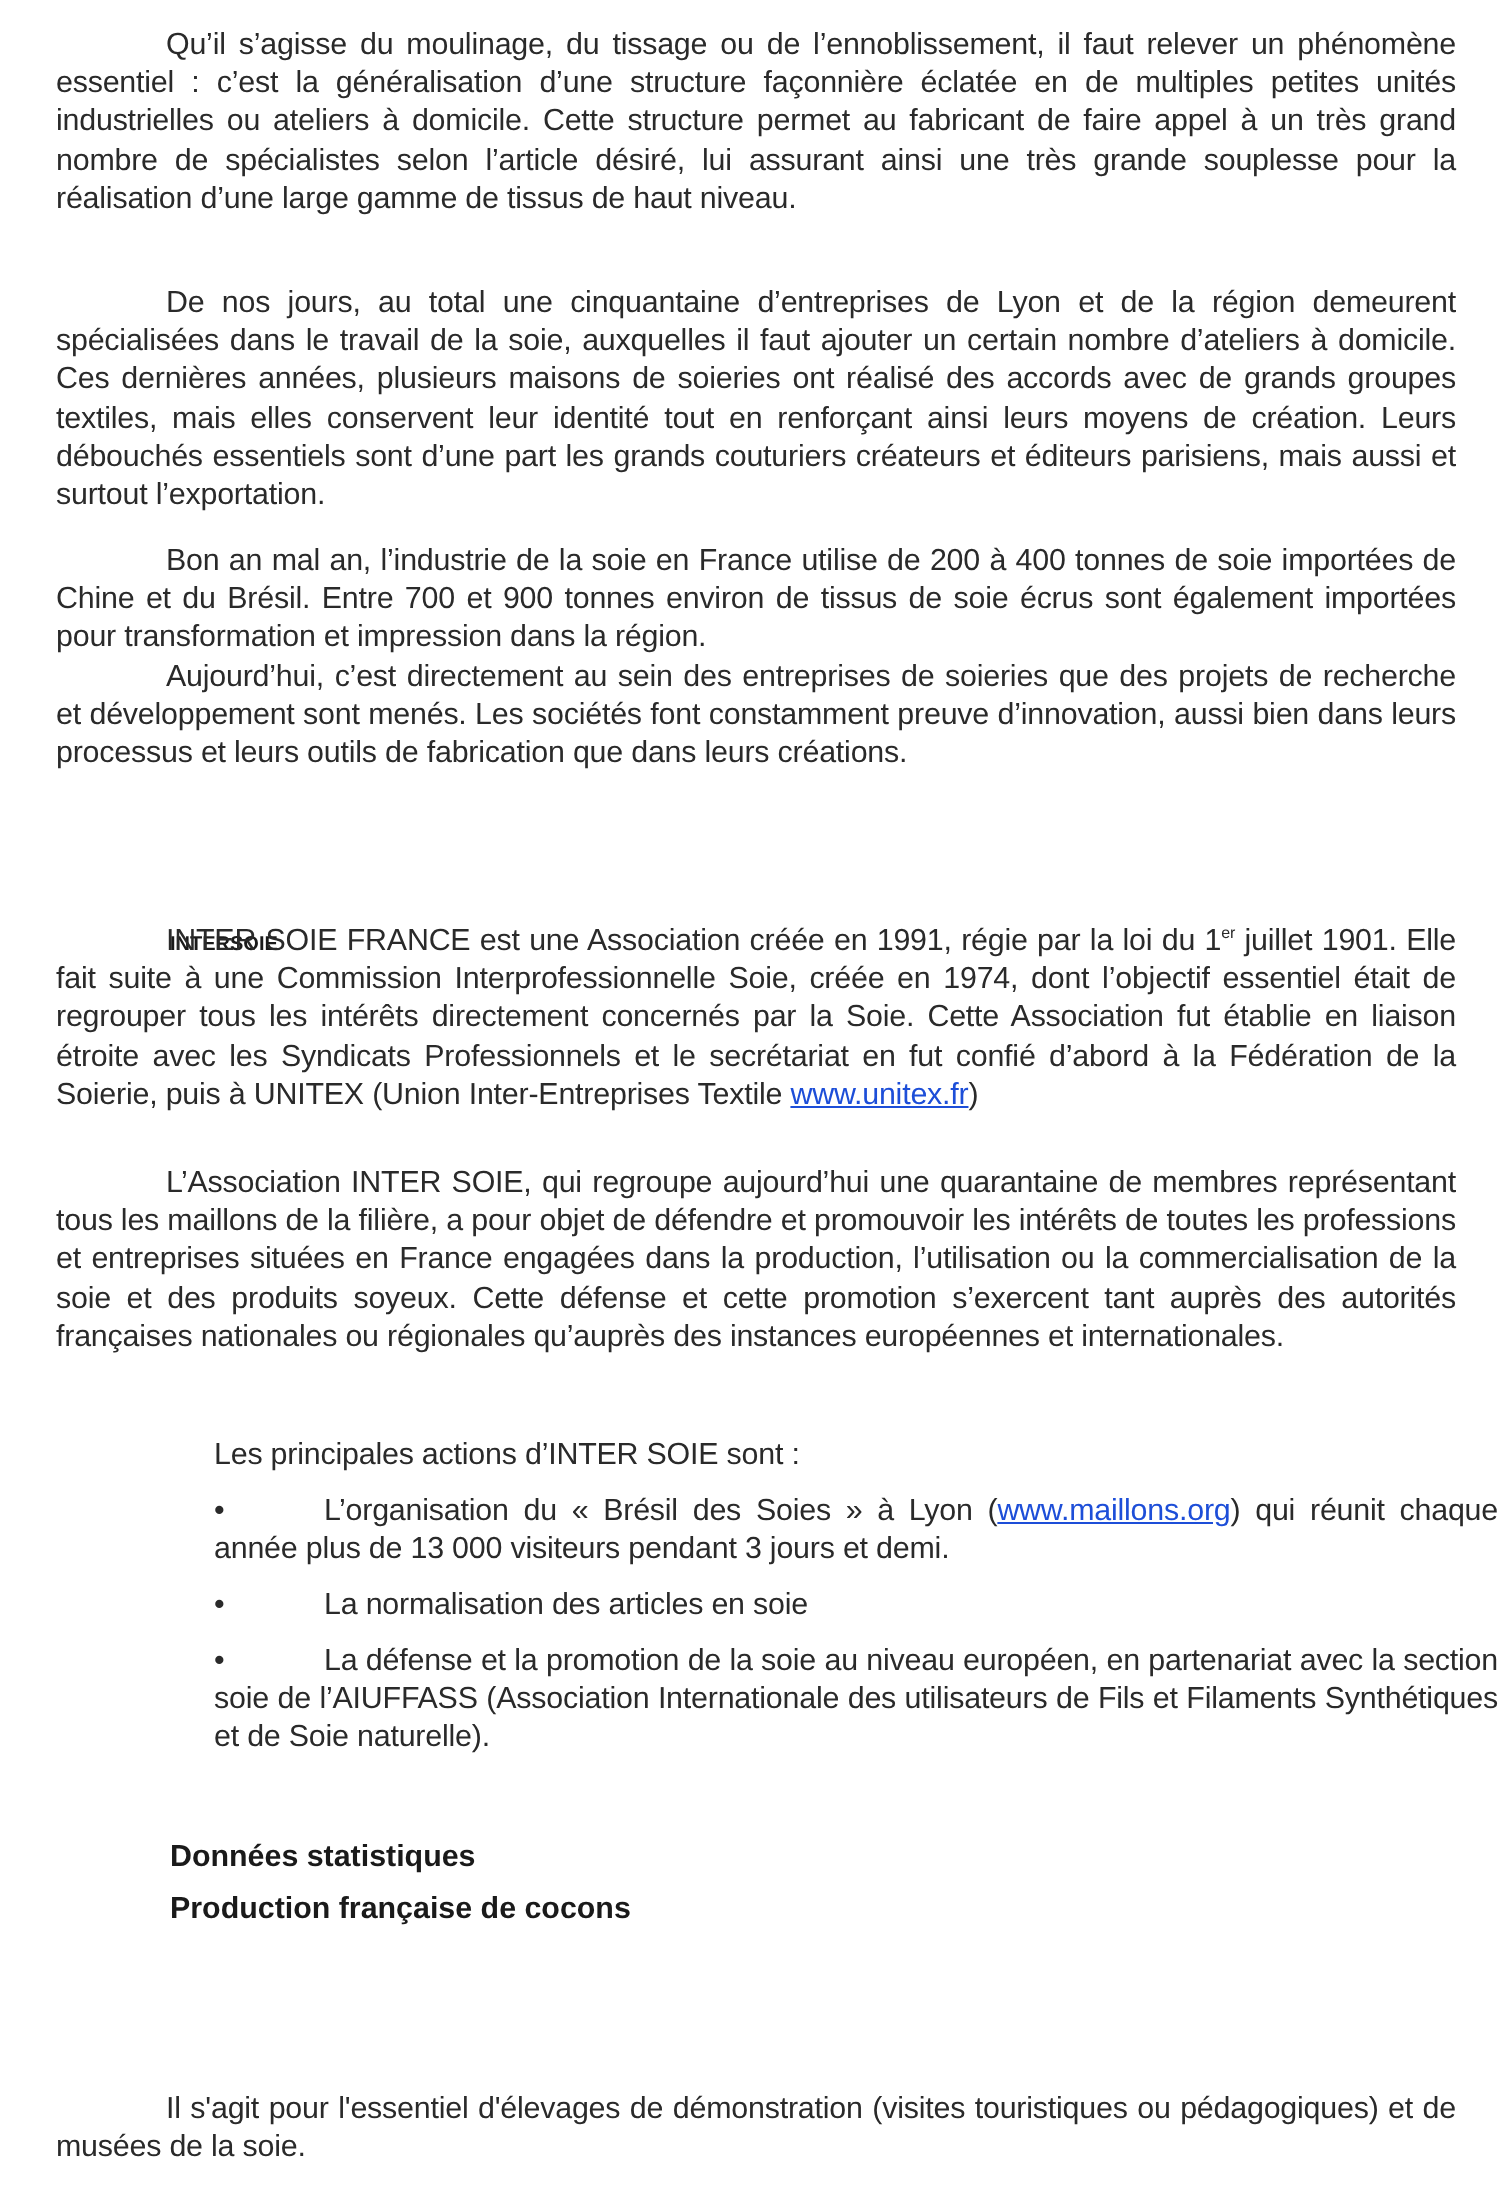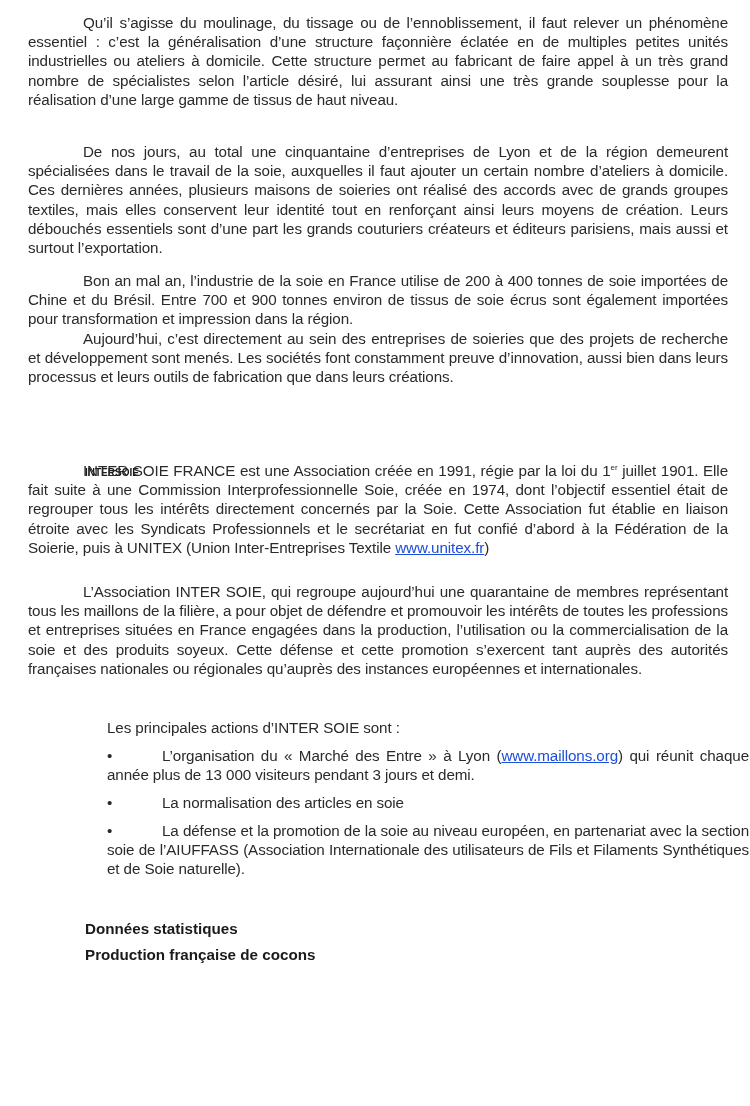--- a/index.html
+++ b/index.html
@@ -40,23 +40,24 @@
   <p class="block indent" style="top:329px;">Aujourd’hui, c’est directement au sein des entreprises de soieries que des projets de recherche et développement sont menés. Les sociétés font constamment preuve d’innovation, aussi bien dans leurs processus et leurs outils de fabrication que dans leurs créations.</p>
 
   <h3 class="heading" style="top:463px; font-size:10px;">INTERSOIE</h3>
 
   <p class="block indent" style="top:461px;"><span>INTER SOIE FRANCE est une Association créée en 1991, régie par la loi du 1</span><sup>er</sup><span> juillet 1901. Elle fait suite à une Commission Interprofessionnelle Soie, créée en 1974, dont l’objectif essentiel était de regrouper tous les intérêts directement concernés par la Soie. Cette Association fut établie en liaison étroite avec les Syndicats Professionnels et le secrétariat en fut confié d’abord à la Fédération de la Soierie, puis à UNITEX (Union Inter-Entreprises Textile </span><span class="link">www.unitex.fr</span><span>)</span></p>
 
   <p class="block indent" style="top:582px;">L’Association INTER SOIE, qui regroupe aujourd’hui une quarantaine de membres représentant tous les maillons de la filière, a pour objet de défendre et promouvoir les intérêts de toutes les professions et entreprises situées en France engagées dans la production, l’utilisation ou la commercialisation de la soie et des produits soyeux. Cette défense et cette promotion s’exercent tant auprès des autorités françaises nationales ou régionales qu’auprès des instances européennes et internationales.</p>
 
   <p class="block block-b" style="top:718px;">Les principales actions d’INTER SOIE sont :</p>
 
-  <p class="block block-b" style="top:746px;"><span class="bullet-dot">•</span><span>L’organisation du « Marché des Entre » à Lyon (</span><span class="link">www.maillons.org</span><span>) qui réunit chaque année plus de 13 000 visiteurs pendant 3 jours et demi.</span></p>
+  <p class="block block-b" style="top:746px;"><span class="bullet-dot">•</span><span>L’organisation du « Brésil des Soies » à Lyon (</span><span class="link">www.maillons.org</span><span>) qui réunit chaque année plus de 13 000 visiteurs pendant 3 jours et demi.</span></p>
 
   <p class="block block-b" style="top:821px;"><span class="bullet-dot">•</span><span>La défense et la promotion de la soie au niveau européen, en partenariat avec la section soie de l’AIUFFASS (Association Internationale des utilisateurs de Fils et Filaments Synthétiques et de Soie naturelle).</span></p>
 
   <p class="block block-b" style="top:793px;"><span class="bullet-dot">•</span><span>La normalisation des articles en soie</span></p>
 
   <h3 class="heading" style="top:919px; font-size:15.2px;">Données statistiques</h3>
   <h3 class="heading" style="top:945px; font-size:15.2px;">Production française de cocons</h3>
 
+  <p class="block indent" style="top:1045px;">Il s'agit pour l'essentiel d'élevages de démonstration (visites touristiques ou pédagogiques) et de musées de la soie.</p>
 
 </div>
 
 </body></html>

